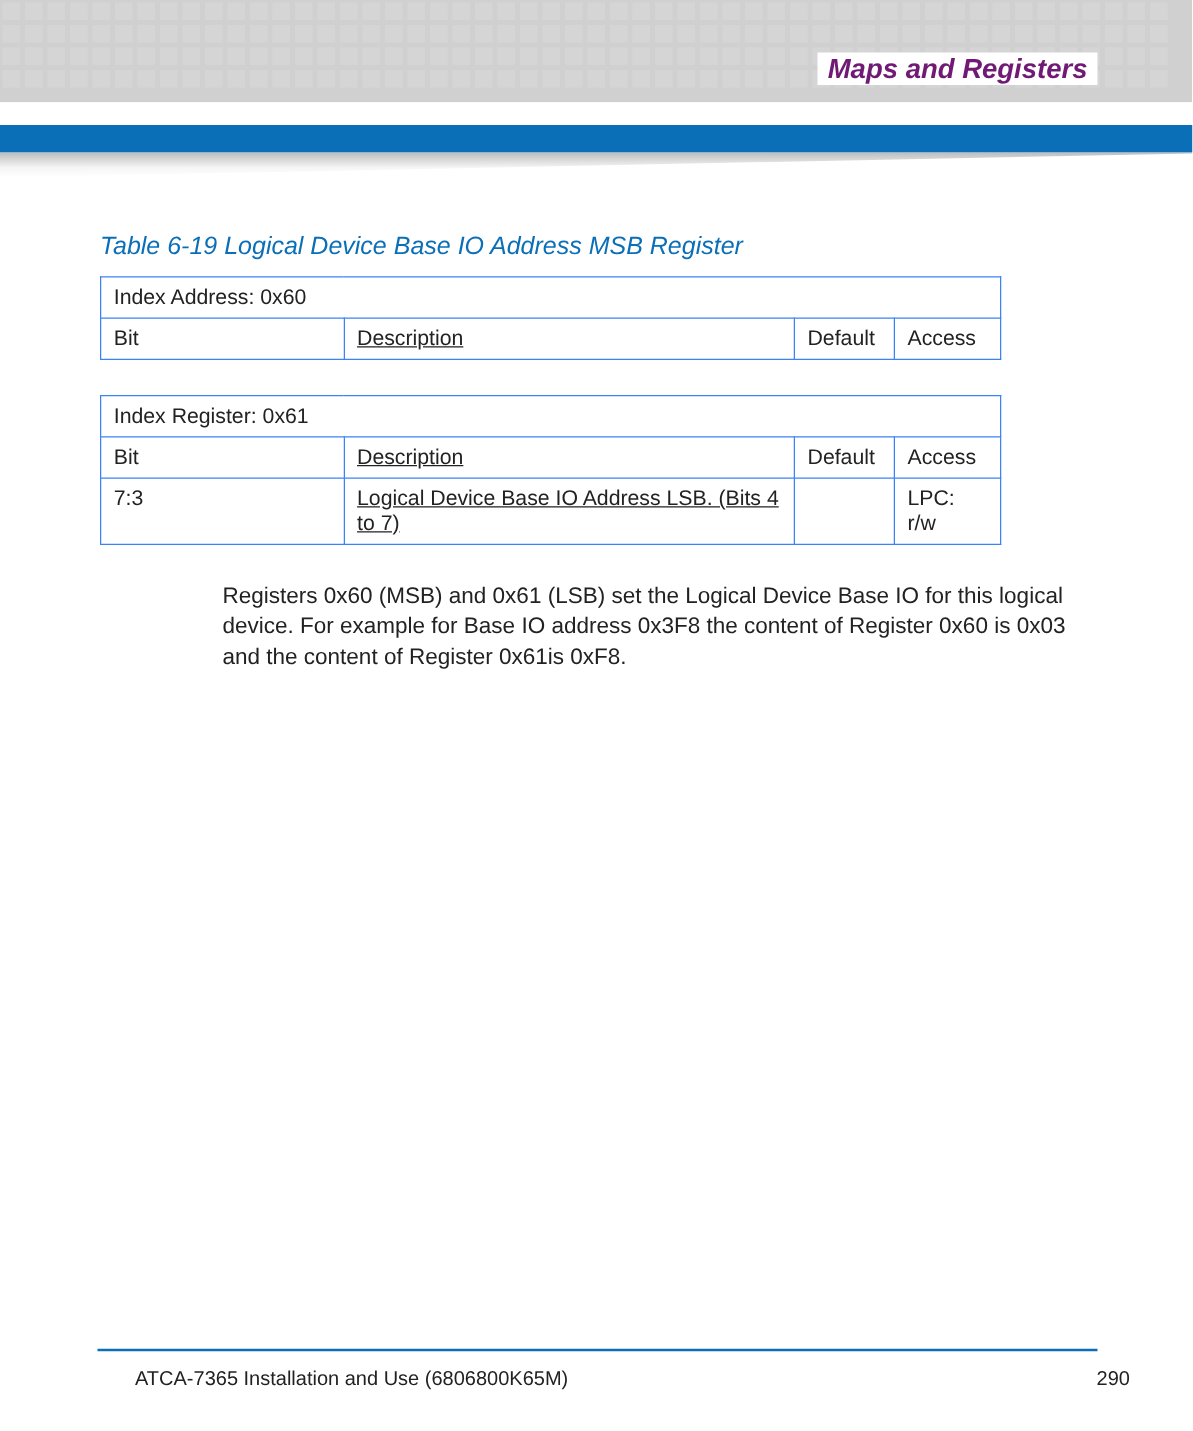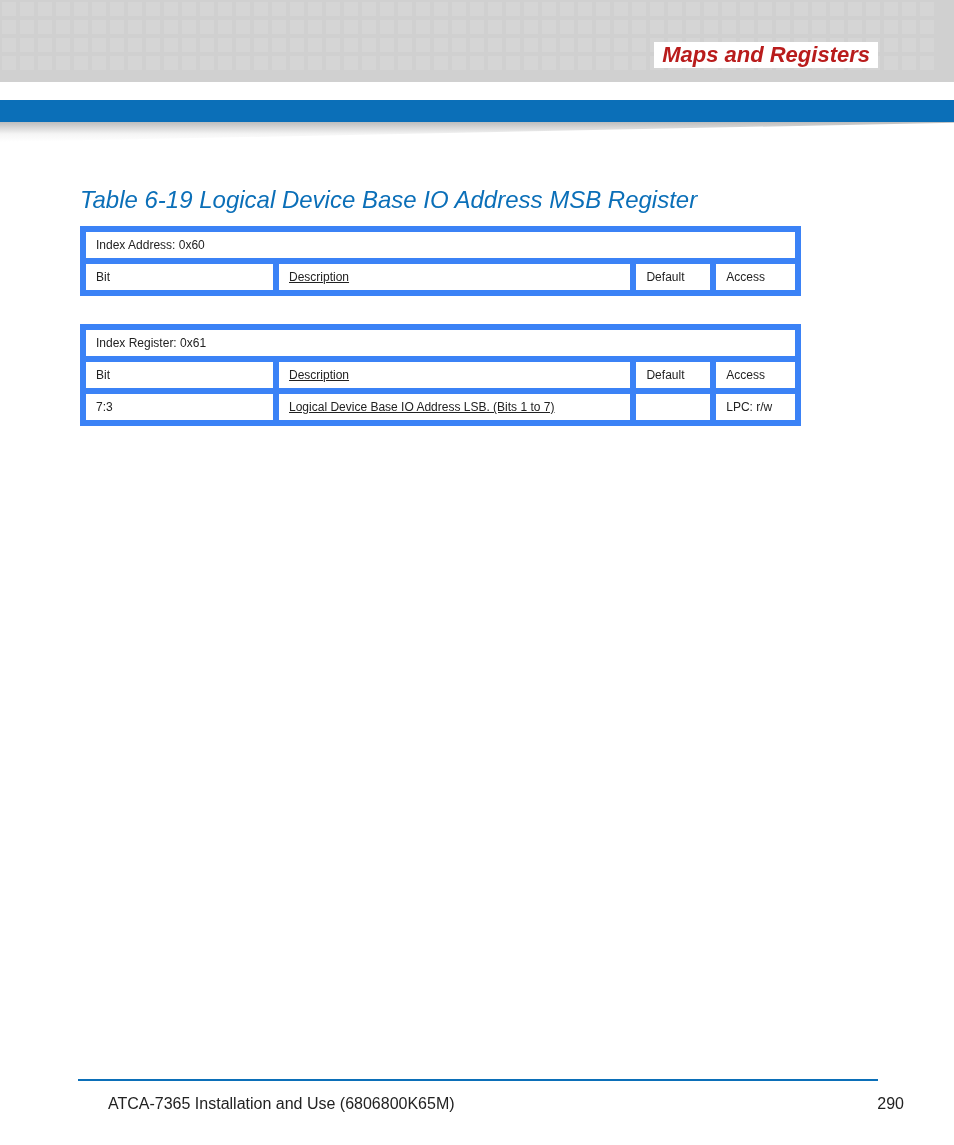--- a/index.html
+++ b/index.html
@@ -12,37 +12,37 @@
     background-image: linear-gradient(#d0d0d0 0, #d0d0d0 100%);
     background-size: 14px 14px;
     -webkit-mask-image: radial-gradient(circle, #000 0, #000 100%);
     overflow: hidden;
   }
   .dot-pattern .row { white-space: nowrap; height: 18px; line-height: 18px; }
   .dot-pattern .sq { display:inline-block; width:14px; height:14px; background:#d5d5d5; margin:2px; }
 
   .header-title {
     position: absolute; top: 42px; right: 76px;
-    font-size: 22px; font-weight: 700; font-style: italic; color: #b91c1c;
+    font-size: 22px; font-weight: 700; font-style: italic; color: #701a75;
     background: #fff; padding: 0 8px;
   }
 
   .blue-bar { position: absolute; top: 100px; left: 0; width: 954px; height: 22px; background: #0b6fb8; }
   .shadow-wedge {
     position: absolute; top: 122px; left: 0; width: 954px; height: 20px;
     background: linear-gradient(180deg, #bdbdbd 0%, #f5f5f5 60%, #ffffff 100%);
     clip-path: polygon(0 0, 100% 0, 100% 4%, 0 100%);
   }
 
   .content { position: absolute; top: 186px; left: 80px; width: 800px; }
 
-  .table-caption { font-style: italic; color: #0b6fb8; font-size: 24px; margin-bottom: 12px; }
+  .table-caption { font-style: italic; color: #0b6fb8; font-size: 20px; margin-bottom: 12px; }
 
   table.reg { width: 721px; border-collapse: collapse; margin-bottom: 28px; }
-  table.reg td { border: 6px solid #3b82f6; padding: 6px 10px; font-size: 12px; vertical-align: top; margin-top: 17px; }
+  table.reg td { border: 1px solid #3b82f6; padding: 6px 10px; font-size: 17px; vertical-align: top; margin-top: 17px; }
   table.reg .col-bit { width: 195px; }
   table.reg .col-desc { width: 361px; text-decoration: underline; }
   table.reg .col-def { width: 80px; }
   table.reg .col-acc { width: 85px; }
   table.reg .span-row td { }
 
   .body-text { margin-left: 98px; width: 702px; font-size: 18px; line-height: 1.35; margin-top: 22px; }
 
   .footer-rule { position: absolute; left: 78px; bottom: 64px; width: 800px; border-top: 2px solid #0b6fb8; }
   .footer { position: absolute; left: 80px; bottom: 32px; width: 796px; font-size: 16px; display:flex; justify-content: space-between; margin-left: 28px; }
@@ -88,27 +88,28 @@
         <td colspan="4">Index Register: 0x61</td>
       </tr>
       <tr>
         <td class="col-bit">Bit</td>
         <td class="col-desc">Description</td>
         <td class="col-def">Default</td>
         <td class="col-acc">Access</td>
       </tr>
       <tr>
         <td class="col-bit">7:3</td>
-        <td class="col-desc">Logical Device Base IO Address LSB. (Bits 1 to 7)</td>
+        <td class="col-desc">Logical Device Base IO Address LSB. (Bits 4 to 7)</td>
         <td class="col-def"></td>
         <td class="col-acc">LPC: r/w</td>
       </tr>
     </tbody>
       </table>
 
+    <div class="body-text">Registers 0x60 (MSB) and 0x61 (LSB) set the Logical Device Base IO for this logical device. For example for Base IO address 0x3F8 the content of Register 0x60 is 0x03 and the content of Register 0x61is 0xF8.</div>
 
   </div>
 
   <div class="footer-rule"></div>
   <div class="footer">
     <span>ATCA-7365 Installation and Use (6806800K65M)</span>
     <span>290</span>
   </div>
 
 </div>

